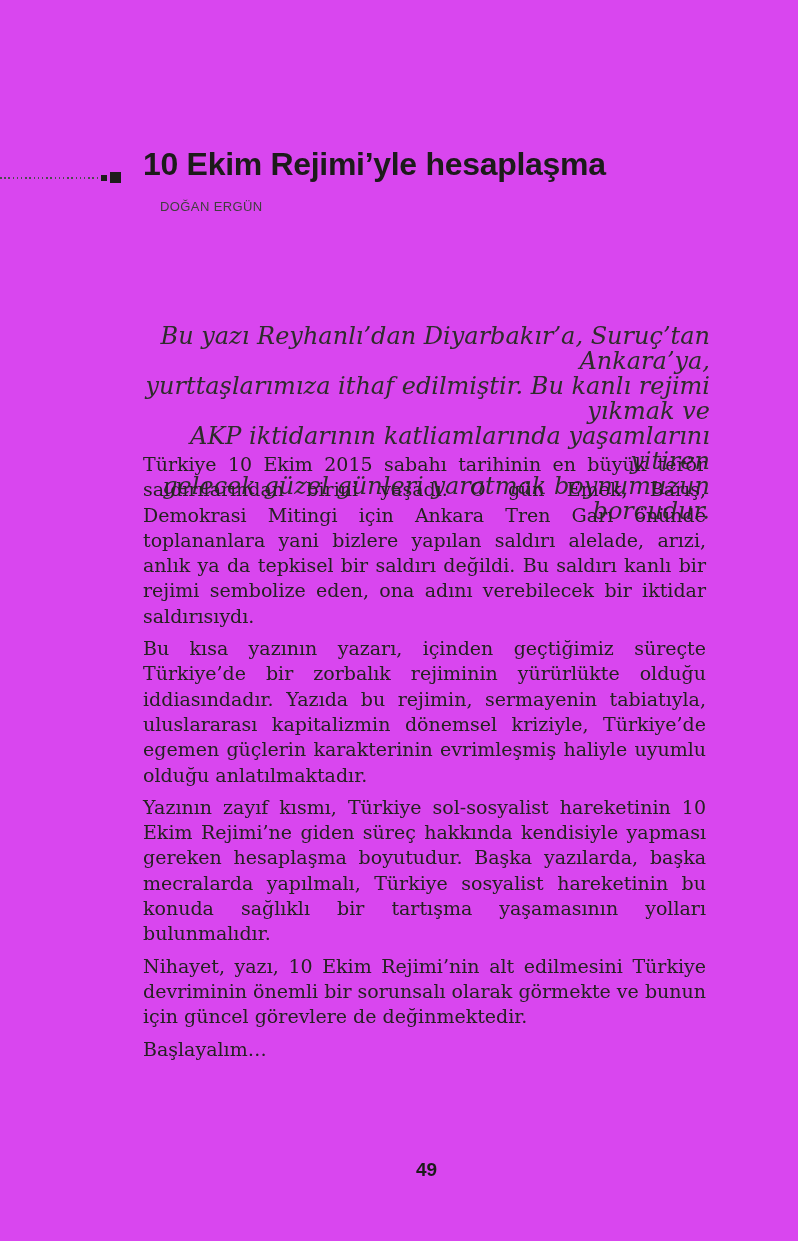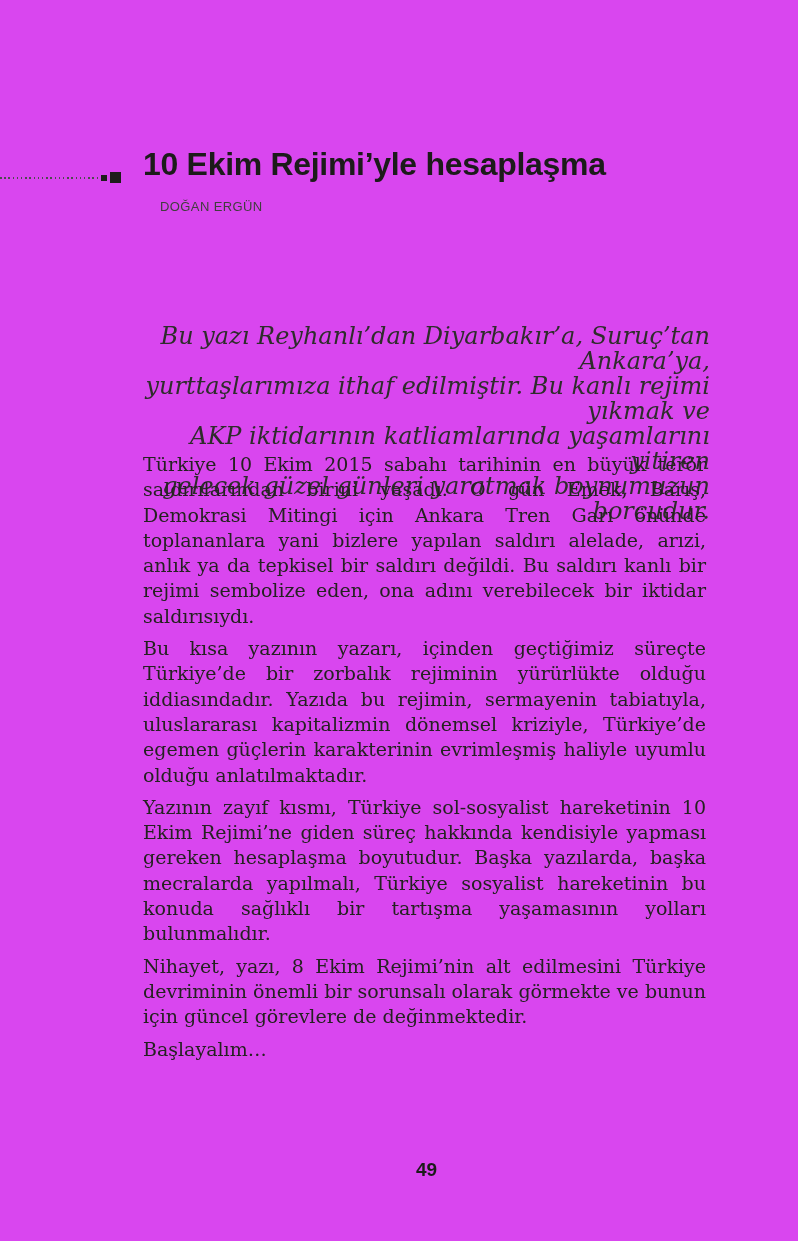--- a/index.html
+++ b/index.html
@@ -73,19 +73,19 @@
     <div>Bu yazı Reyhanlı’dan Diyarbakır’a, Suruç’tan Ankara’ya,</div>
     <div>yurttaşlarımıza ithaf edilmiştir. Bu kanlı rejimi yıkmak ve</div>
     <div>AKP iktidarının katliamlarında yaşamlarını yitiren</div>
     <div>gelecek güzel günleri yaratmak boynumuzun borcudur.</div>
   </div>
 
   <div class="body-text">
     <p>Türkiye 10 Ekim 2015 sabahı tarihinin en büyük terör saldırılarından birini yaşadı. O gün Emek, Barış, Demokrasi Mitingi için Ankara Tren Garı önünde toplananlara yani bizlere yapılan saldırı alelade, arızi, anlık ya da tepkisel bir saldırı değildi. Bu saldırı kanlı bir rejimi sembolize eden, ona adını verebilecek bir iktidar saldırısıydı.</p>
     <p>Bu kısa yazının yazarı, içinden geçtiğimiz süreçte Türkiye’de bir zorbalık rejiminin yürürlükte olduğu iddiasındadır. Yazıda bu rejimin, sermayenin tabiatıyla, uluslararası kapitalizmin dönemsel kriziyle, Türkiye’de egemen güçlerin karakterinin evrimleşmiş haliyle uyumlu olduğu anlatılmaktadır.</p>
     <p>Yazının zayıf kısmı, Türkiye sol-sosyalist hareketinin 10 Ekim Rejimi’ne giden süreç hakkında kendisiyle yapması gereken hesaplaşma boyutudur. Başka yazılarda, başka mecralarda yapılmalı, Türkiye sosyalist hareketinin bu konuda sağlıklı bir tartışma yaşamasının yolları bulunmalıdır.</p>
-    <p>Nihayet, yazı, 8 Ekim Rejimi’nin alt edilmesini Türkiye devriminin önemli bir sorunsalı olarak görmekte ve bunun için güncel görevlere de değinmektedir.</p>
+    <p>Nihayet, yazı, 10 Ekim Rejimi’nin alt edilmesini Türkiye devriminin önemli bir sorunsalı olarak görmekte ve bunun için güncel görevlere de değinmektedir.</p>
     <p>Başlayalım…</p>
   </div>
 
   <div class="page-number">49</div>
 
 </div>
 
 </body></html>

